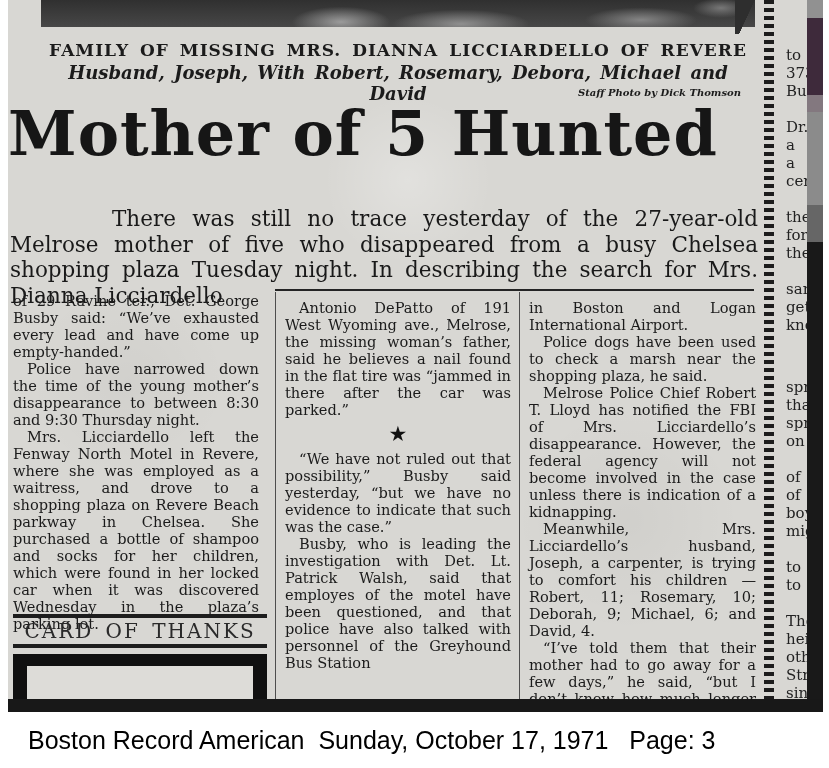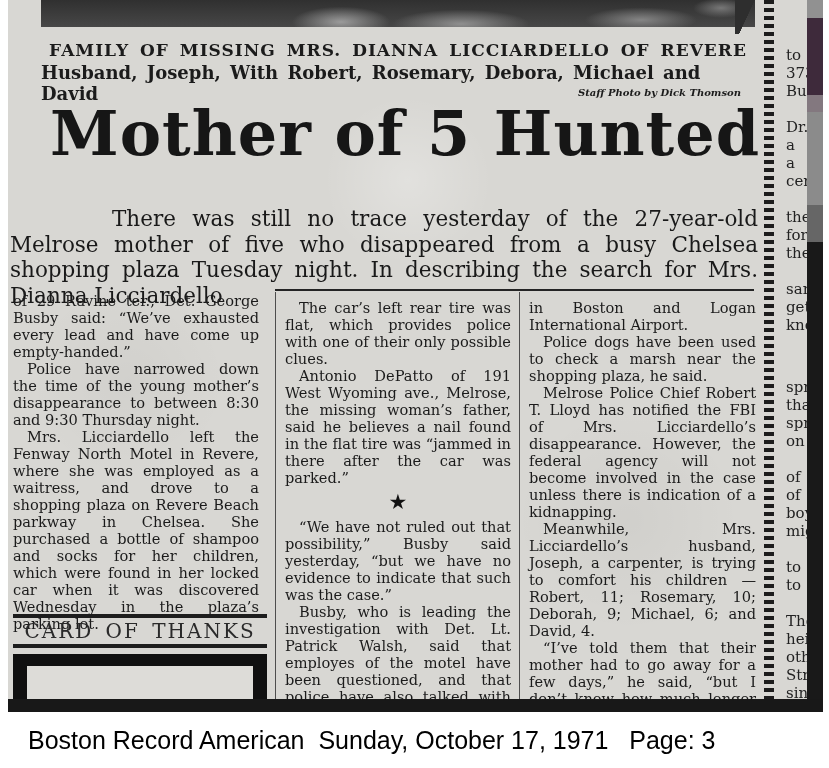--- a/index.html
+++ b/index.html
@@ -15,25 +15,25 @@
         background:
           radial-gradient(ellipse 70px 22px at 300px 22px, #9b9b9b, transparent 70%),
           radial-gradient(ellipse 95px 20px at 420px 24px, #8f8f8f, transparent 72%),
           radial-gradient(ellipse 80px 18px at 600px 20px, #858585, transparent 70%),
           radial-gradient(ellipse 40px 14px at 680px 8px, #777, transparent 70%),
           linear-gradient(#303030,#474747);}
   .photo-strip-corner{position:absolute;left:727px;top:0;width:20px;height:34px;
         background:linear-gradient(115deg,#2e2e2e 55%,transparent 56%);}
   .caption1{position:absolute;left:33px;top:40px;width:714px;text-align:center;
         font-size:17px;font-weight:bold;letter-spacing:1px;word-spacing:4px;}
-  .caption2{position:absolute;left:33px;top:62px;width:714px;
-        font-size:18px;font-weight:bold;word-spacing:3px;}
+  .caption2{position:absolute;left:33px;top:62px;width:714px;text-align:center;
+        font-size:18px;font-weight:bold;font-style:italic;word-spacing:3px;}
   .credit{position:absolute;left:33px;top:87px;width:700px;text-align:right;
         font-size:10px;font-weight:bold;font-style:italic;}
-  .headline{position:absolute;left:0;top:100px;width:752px;margin:0;text-align:right;
+  .headline{position:absolute;left:0;top:100px;width:752px;margin:0;text-align:left;
         font-size:62px;font-weight:bold;line-height:1.1;letter-spacing:1px;color:#161616;}
   .lead{position:absolute;left:2px;top:206px;width:748px;margin:0;
         font-size:21.5px;line-height:25.5px;text-align:justify;text-indent:102px;color:#191919;}
   .top-rule{position:absolute;left:267px;top:289px;width:479px;height:2px;background:#242424;}
   .columns{position:absolute;left:0;top:292px;width:752px;height:420px;display:flex;align-items:stretch;}
   .col{font-size:14.6px;line-height:17px;text-align:justify;}
   .col p{margin:0;text-indent:14px;}
   .col p.noindent{text-indent:0;}
   .col1{position:relative;width:246px;padding:0 16px 0 5px;border-right:1px solid #4d4d4d;}
   .col2{width:226px;padding:7px 8px 0 9px;border-right:1px solid #4d4d4d;}
@@ -92,21 +92,20 @@
           <div class="rule"></div>
           <div class="cot-title">CARD OF THANKS</div>
           <div class="rule"></div>
           <div class="cot-box">
             <div class="cot-box-text">The Family of the late</div>
           </div>
         </div>
       </div>
 
       <div class="col col2">
-        <p>The car’s left rear tire was flat, which provides police with one of their only possible clues.</p>
         <p>Antonio DePatto of 191 West Wyoming ave., Melrose, the missing woman’s father, said he believes a nail found in the flat tire was “jammed in there after the car was parked.”</p>
         <div class="star">★</div>
         <p>“We have not ruled out that possibility,” Busby said yesterday, “but we have no evidence to indicate that such was the case.”</p>
         <p>Busby, who is leading the investigation with Det. Lt. Patrick Walsh, said that employes of the motel have been questioned, and that police have also talked with personnel of the Greyhound Bus Station</p>
       </div>
 
       <div class="col col3">
         <p class="noindent">in Boston and Logan International Airport.</p>
         <p>Police dogs have been used to check a marsh near the shopping plaza, he said.</p>
         <p>Melrose Police Chief Robert T. Lloyd has notified the FBI of Mrs. Licciardello’s disappearance. However, the federal agency will not become involved in the case unless there is indication of a kidnapping.</p>

